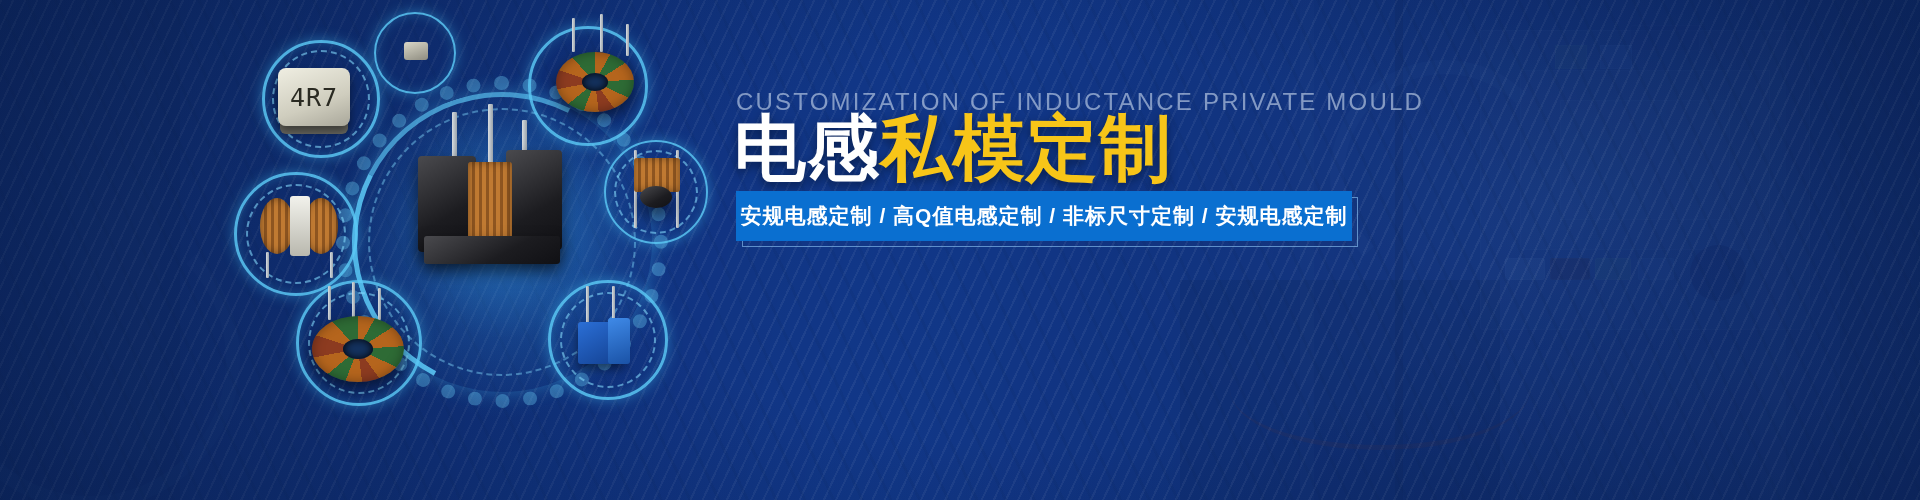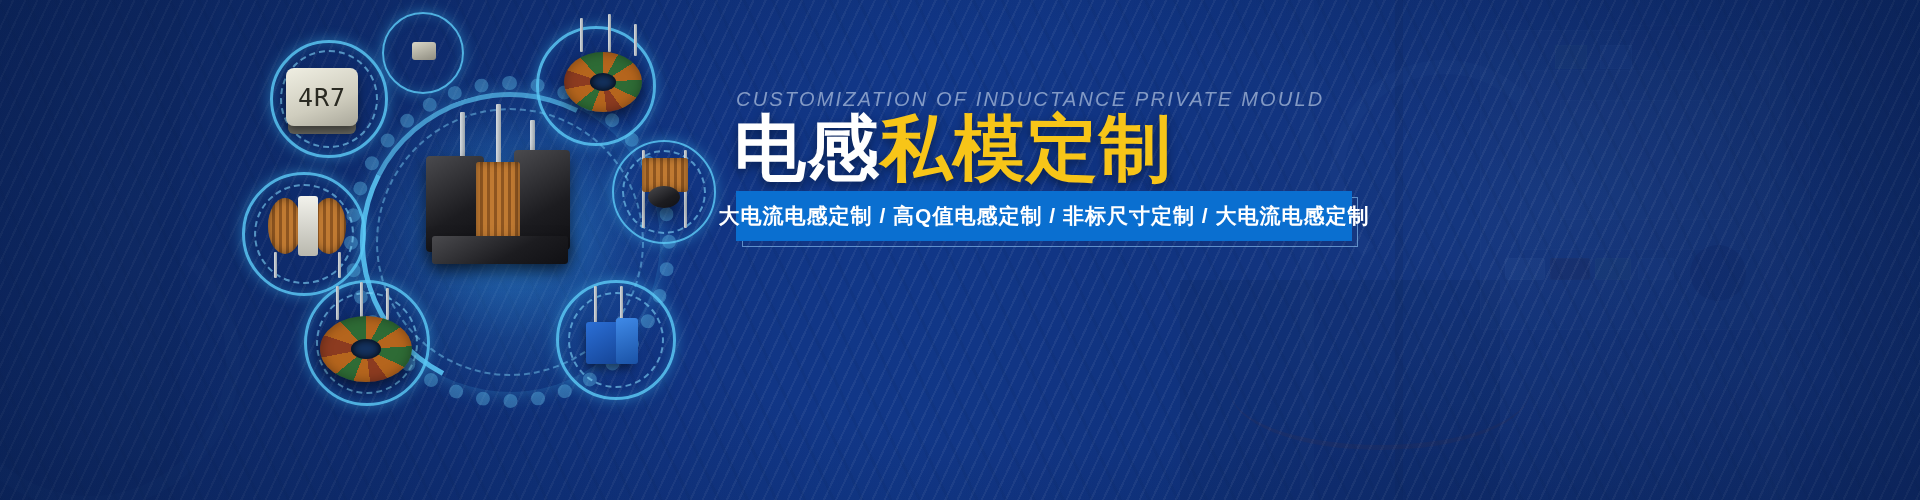--- a/index.html
+++ b/index.html
@@ -54,21 +54,21 @@
       rgba(255,255,255,.055) 0px,rgba(255,255,255,.055) 2px,
       rgba(255,255,255,0) 2px,rgba(255,255,255,0) 11px);}
   .bg-stripes2{position:absolute;inset:0;
     background-image:repeating-linear-gradient(65deg,
       rgba(10,35,80,.09) 0px,rgba(10,35,80,.09) 3px,
       rgba(10,35,80,0) 3px,rgba(10,35,80,0) 26px);}
   .bg-vig{position:absolute;inset:0;
     background:radial-gradient(ellipse 1200px 560px at 55% 50%, rgba(0,0,0,0) 35%, rgba(6,24,60,.45) 100%);}
 
   
-  .products{position:absolute;left:8px;top:0;width:730px;height:500px;}
+  .products{position:absolute;left:0;top:0;width:730px;height:500px;}
   .ring{position:absolute;border-radius:50%;border:3px solid rgba(90,200,245,.85);
         box-shadow:0 0 14px rgba(70,190,245,.45), inset 0 0 12px rgba(70,190,245,.25);}
   .ring.dash{border-style:dashed;border-width:2px;border-color:rgba(130,215,250,.6);box-shadow:none;}
   .bigarc{position:absolute;left:352px;top:92px;width:300px;height:300px;border-radius:50%;
       border:5px solid transparent;border-left-color:rgba(95,205,250,.85);border-top-color:rgba(95,205,250,.65);
       transform:rotate(-18deg);box-shadow:0 0 18px rgba(80,195,250,.30);}
   .bigarc2{position:absolute;left:368px;top:108px;width:268px;height:268px;border-radius:50%;
       border:2px dashed rgba(130,215,250,.45);}
   .tickring{position:absolute;left:336px;top:76px;width:332px;height:332px;border-radius:50%;
       border:14px dotted rgba(110,205,245,.35);}
@@ -88,22 +88,22 @@
      box-shadow:0 6px 14px rgba(0,0,0,.5), inset 0 0 12px rgba(0,0,0,.35);}
   .toroid .hole{position:absolute;left:50%;top:50%;transform:translate(-50%,-50%);border-radius:50%;background:#14325f;box-shadow:inset 0 0 8px #000;}
   .lead{position:absolute;background:linear-gradient(90deg,#d8dde2,#9aa3ab);border-radius:1px;}
 
   .blackcore{position:absolute;background:linear-gradient(150deg,#4a4a4e,#1c1c20 60%,#101014);border-radius:4px;box-shadow:0 8px 16px rgba(0,0,0,.55);}
   .copper{position:absolute;background:repeating-linear-gradient(90deg,#c07a32 0 4px,#8e5520 4px 7px);border-radius:3px;box-shadow:inset 0 0 8px rgba(0,0,0,.4);}
   .bluecap{position:absolute;background:linear-gradient(150deg,#2b6fd6,#123f8f);border-radius:3px;box-shadow:0 5px 10px rgba(0,0,0,.45);}
 
   
   .content{position:absolute;left:736px;top:0;width:1184px;height:500px;}
-  .eyebrow{position:absolute;left:0;top:88px;font-size:20px;letter-spacing:2.2px;
-     color:rgba(205,220,240,.60);white-space:nowrap;font-weight:400;font-style:italic;}
+  .eyebrow{position:absolute;left:0;top:88px;font-size:24px;letter-spacing:2.2px;
+     color:rgba(205,220,240,.60);white-space:nowrap;font-weight:400;}
   .headline{position:absolute;left:-2px;top:112px;white-space:nowrap;
      font-size:72px;font-weight:700;line-height:1;letter-spacing:1px;}
   .headline .white{color:#ffffff;text-shadow:0 4px 10px rgba(4,20,52,.65);}
   .headline .gold{color:#f7c518;text-shadow:0 4px 10px rgba(4,20,52,.65);}
   .barwrap{position:absolute;left:0;top:191px;width:622px;height:50px;}
   .bar-outline{position:absolute;left:6px;top:6px;width:616px;height:50px;border:1px solid rgba(135,190,240,.65);}
   .bar{position:absolute;left:0;top:0;width:616px;height:50px;background:#0a6fd0;
        display:flex;align-items:center;justify-content:center;}
   .bar span{color:#ffffff;font-size:21px;font-weight:700;letter-spacing:1px;white-space:nowrap;}
   .desc{position:absolute;left:2px;top:258px;color:#ffffff;font-size:20px;font-weight:700;
@@ -215,20 +215,20 @@
 
     <div class="eyebrow">CUSTOMIZATION OF INDUCTANCE PRIVATE MOULD</div>
 
     <div class="headline">
       <span class="white">电感</span><span class="gold">私模定制</span>
     </div>
 
     <div class="barwrap">
       <div class="bar-outline"></div>
       <div class="bar">
-        <span>大电流电感定制  /  高Q值电感定制  /  非标尺寸定制  /  大电流电感定制</span>
+        <span>安规电感定制  /  高Q值电感定制  /  非标尺寸定制  /  安规电感定制</span>
       </div>
     </div>
 
 
   </div>
 
 </div>
 
 </body></html>

